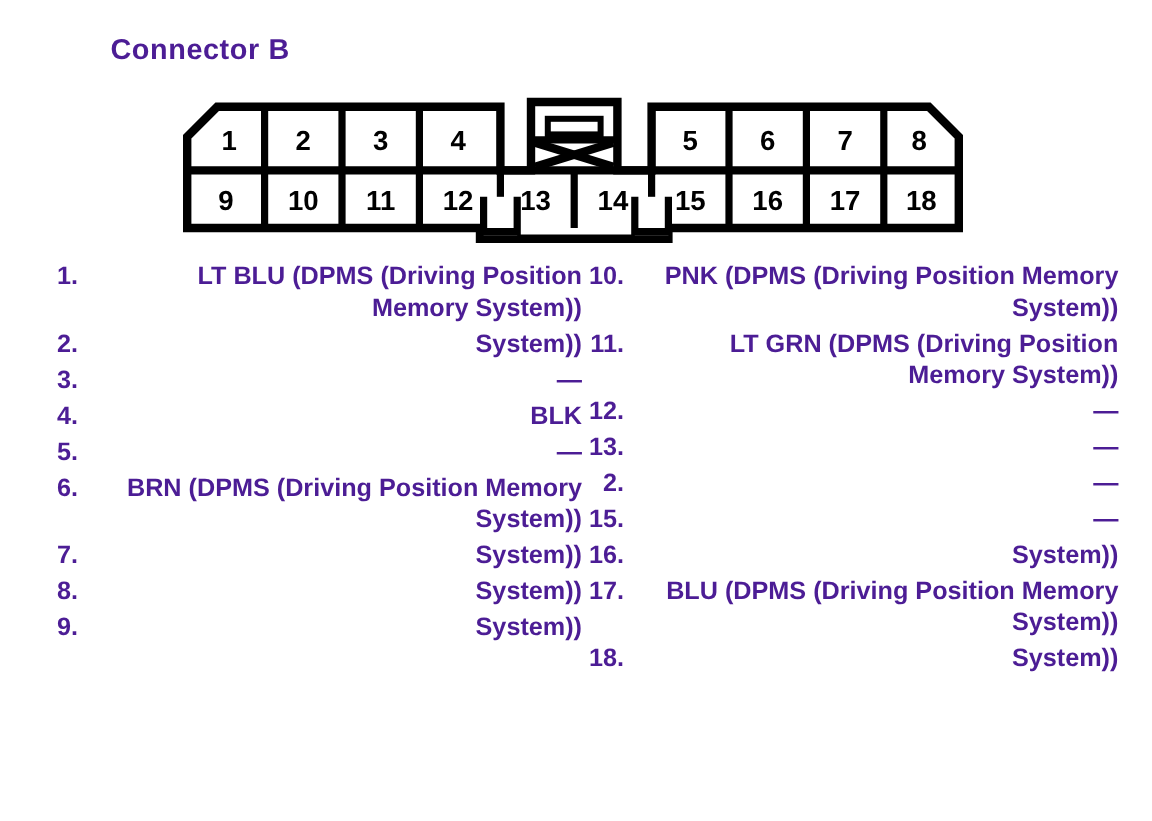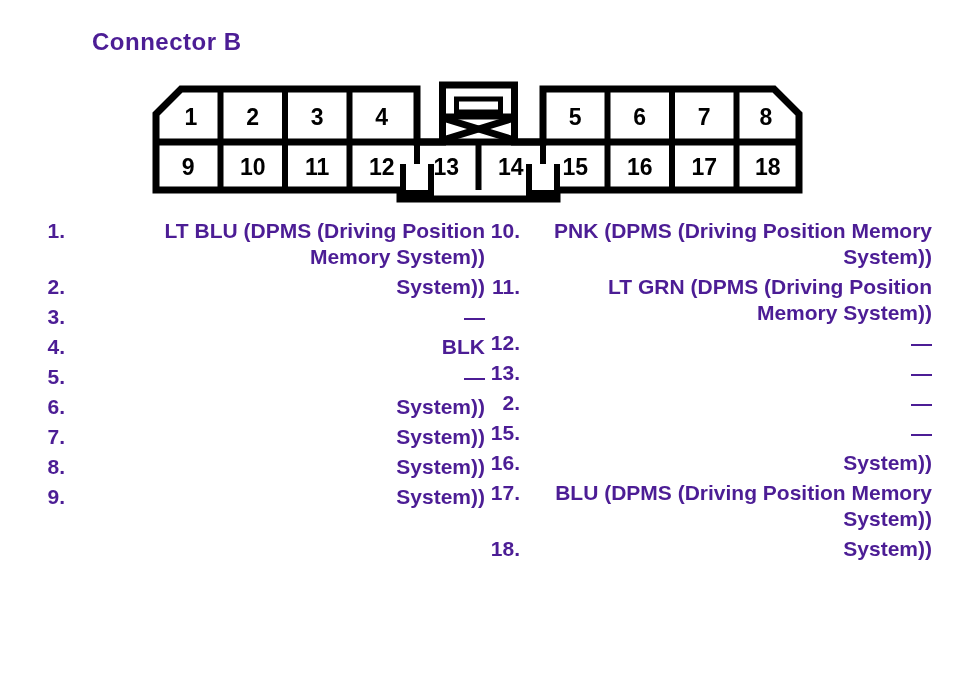--- a/index.html
+++ b/index.html
@@ -157,20 +157,21 @@
       </div>
       <div class="pin-item">
         <span class="pin-num">5.</span>
         <span class="pin-desc">
           <div class="pin-line">—</div>
         </span>
       </div>
       <div class="pin-item">
         <span class="pin-num">6.</span>
         <span class="pin-desc">
+          <div class="pin-line">BRN (DPMS (Driving Position Memory</div>
           <div class="pin-line">System))</div>
         </span>
       </div>
       <div class="pin-item">
         <span class="pin-num">7.</span>
         <span class="pin-desc">
           <div class="pin-line">System))</div>
         </span>
       </div>
       <div class="pin-item">

